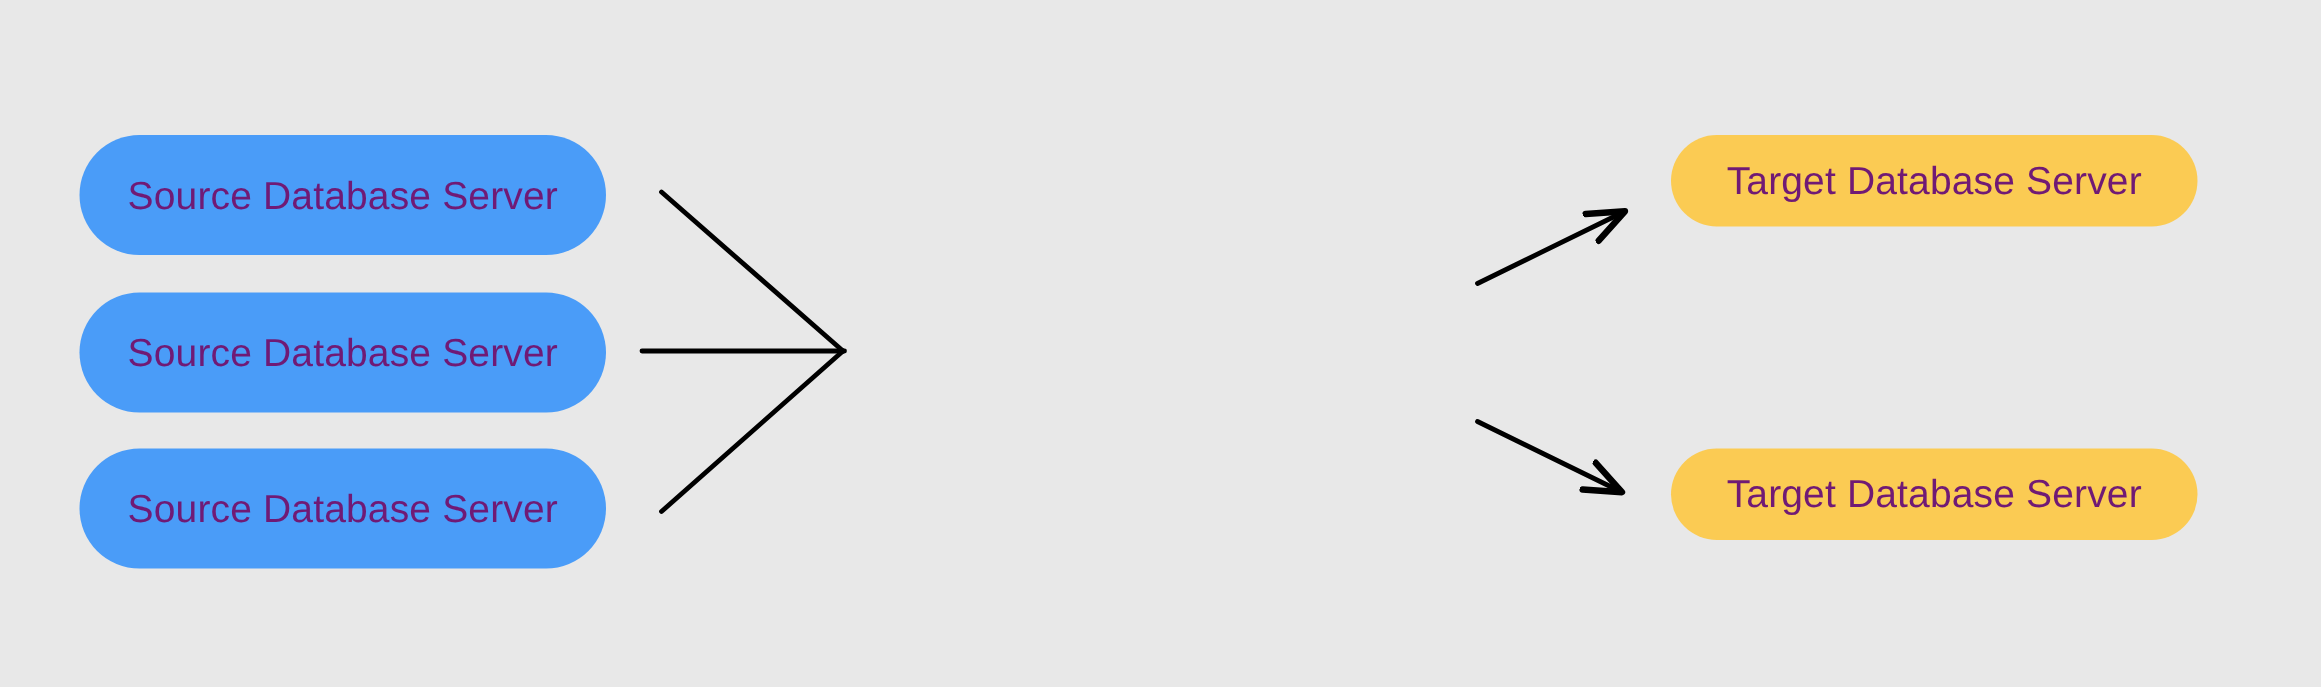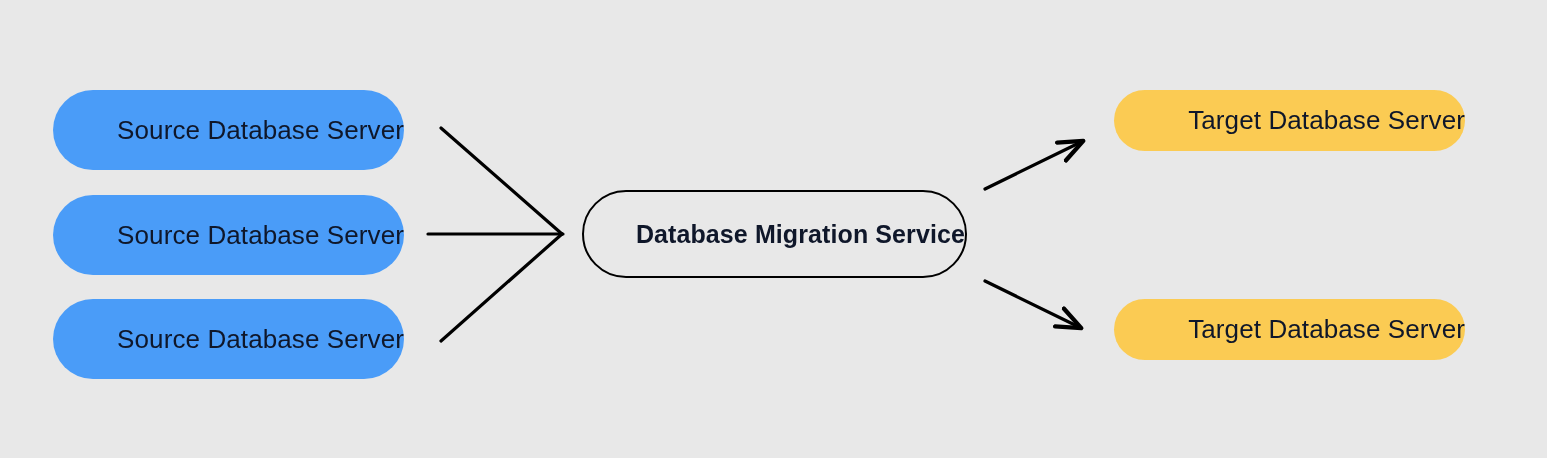--- a/index.html
+++ b/index.html
@@ -23,24 +23,24 @@
     left: 0;
     top: 0;
     width: 1547px;
     height: 458px;
     pointer-events: none;
   }
   .node {
     position: absolute;
     display: flex;
     align-items: center;
-    justify-content: flex-end;
+    justify-content: center;
     box-sizing: border-box;
     text-align: center;
-    color: #0f172a;
+    color: #701a75;
     letter-spacing: 0.1px;
   }
   .node-source {
     left: 53px;
     width: 351px;
     height: 80px;
     background: #4a9cf8;
     border-radius: 40px;
     font-size: 26px;
     font-weight: 400;
@@ -103,23 +103,20 @@
   </div>
 
   <div class="node node-source node-source-2">
     <span class="node-label">Source Database Server</span>
   </div>
 
   <div class="node node-source node-source-3">
     <span class="node-label">Source Database Server</span>
   </div>
 
-  <div class="node node-service">
-    <span class="node-label">Database Migration Service</span>
-  </div>
 
   <div class="node node-target node-target-1">
     <span class="node-label">Target Database Server</span>
   </div>
 
   <div class="node node-target node-target-2">
     <span class="node-label">Target Database Server</span>
   </div>
 
 </div>

